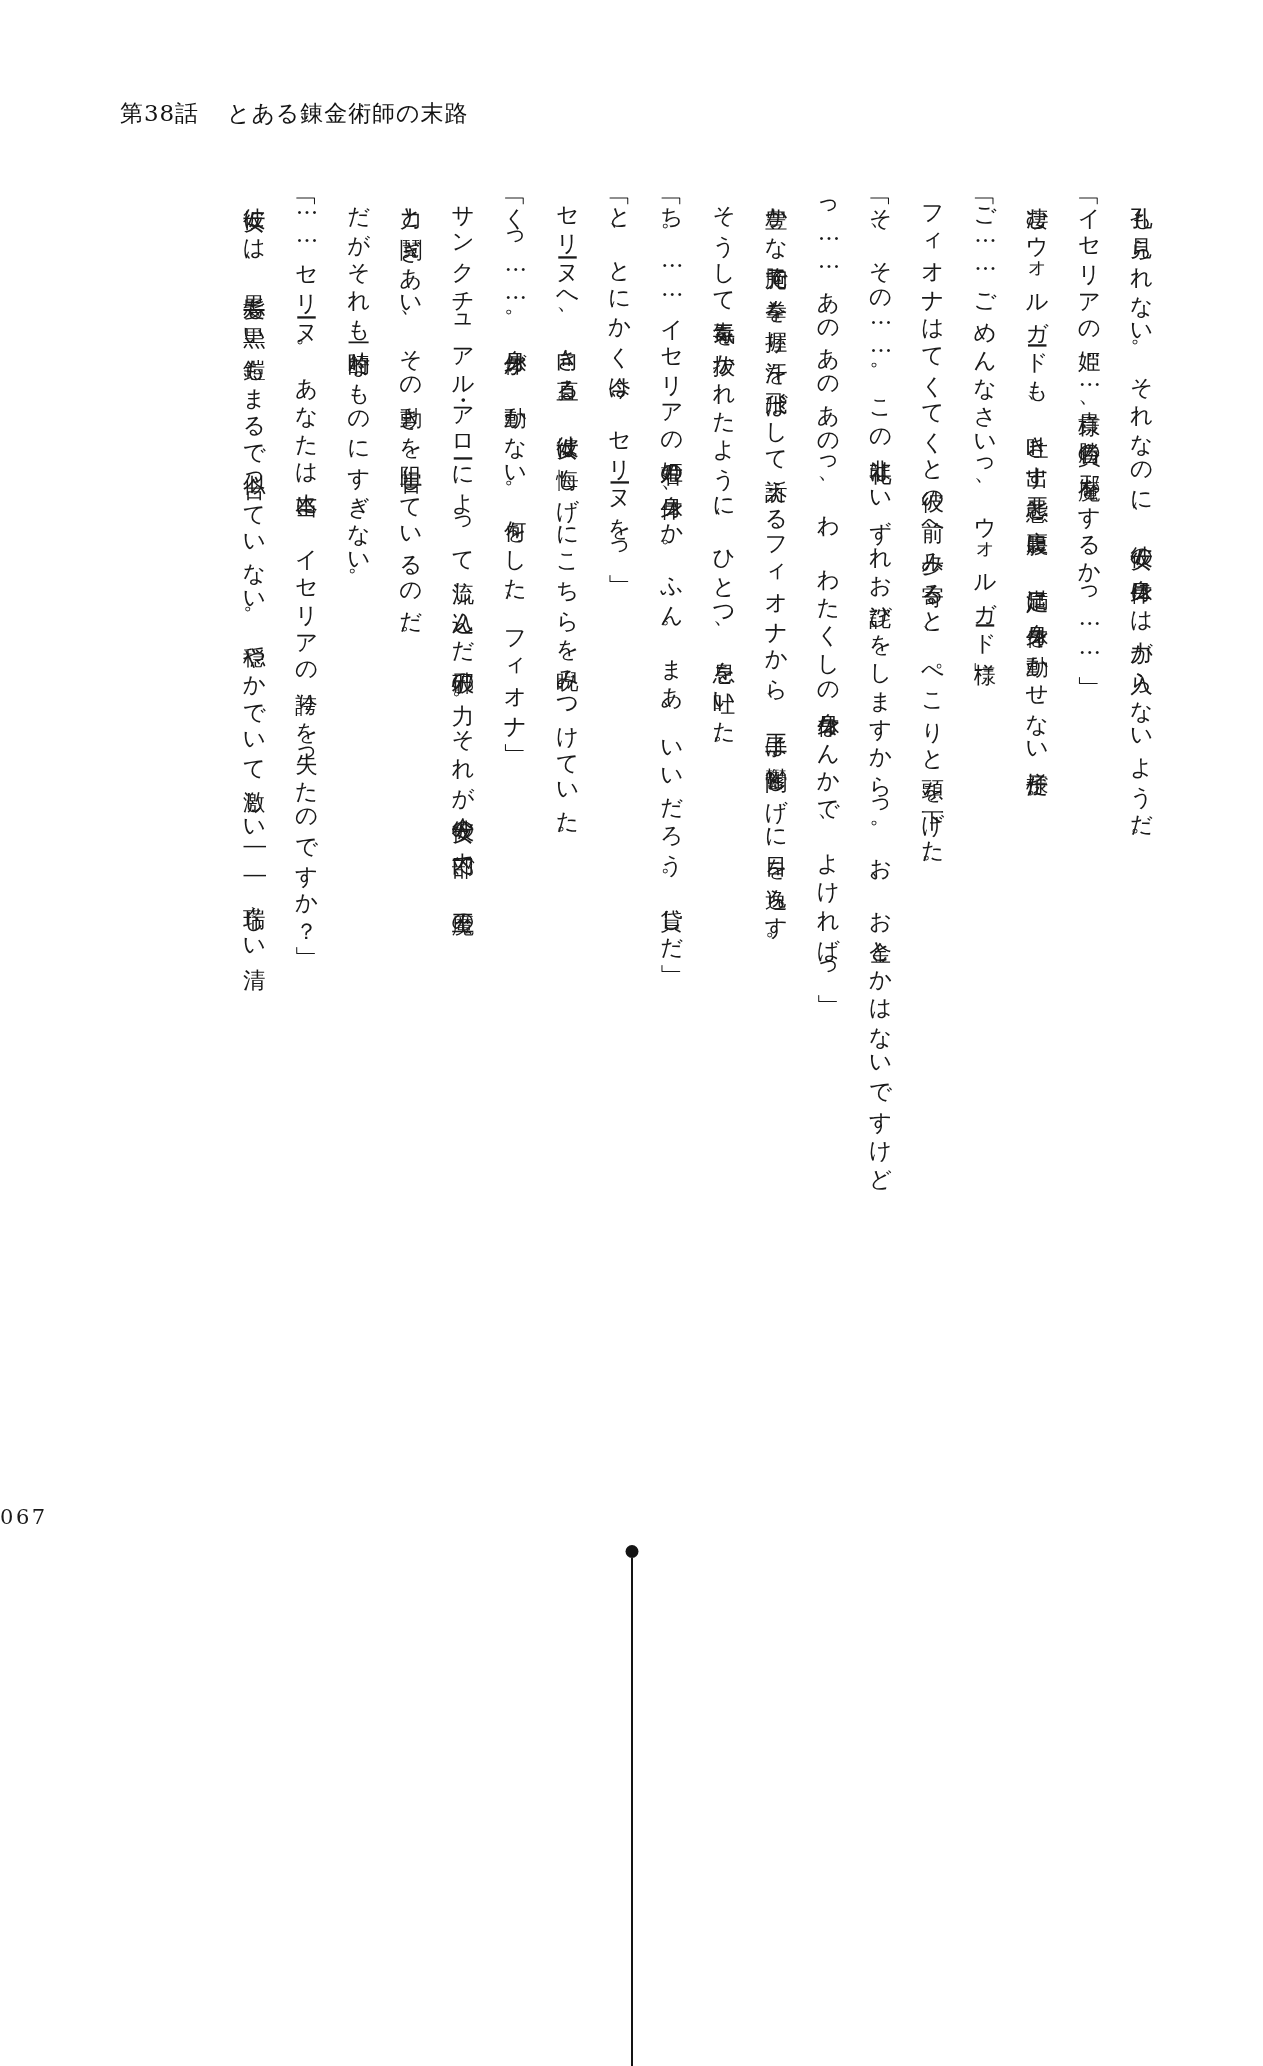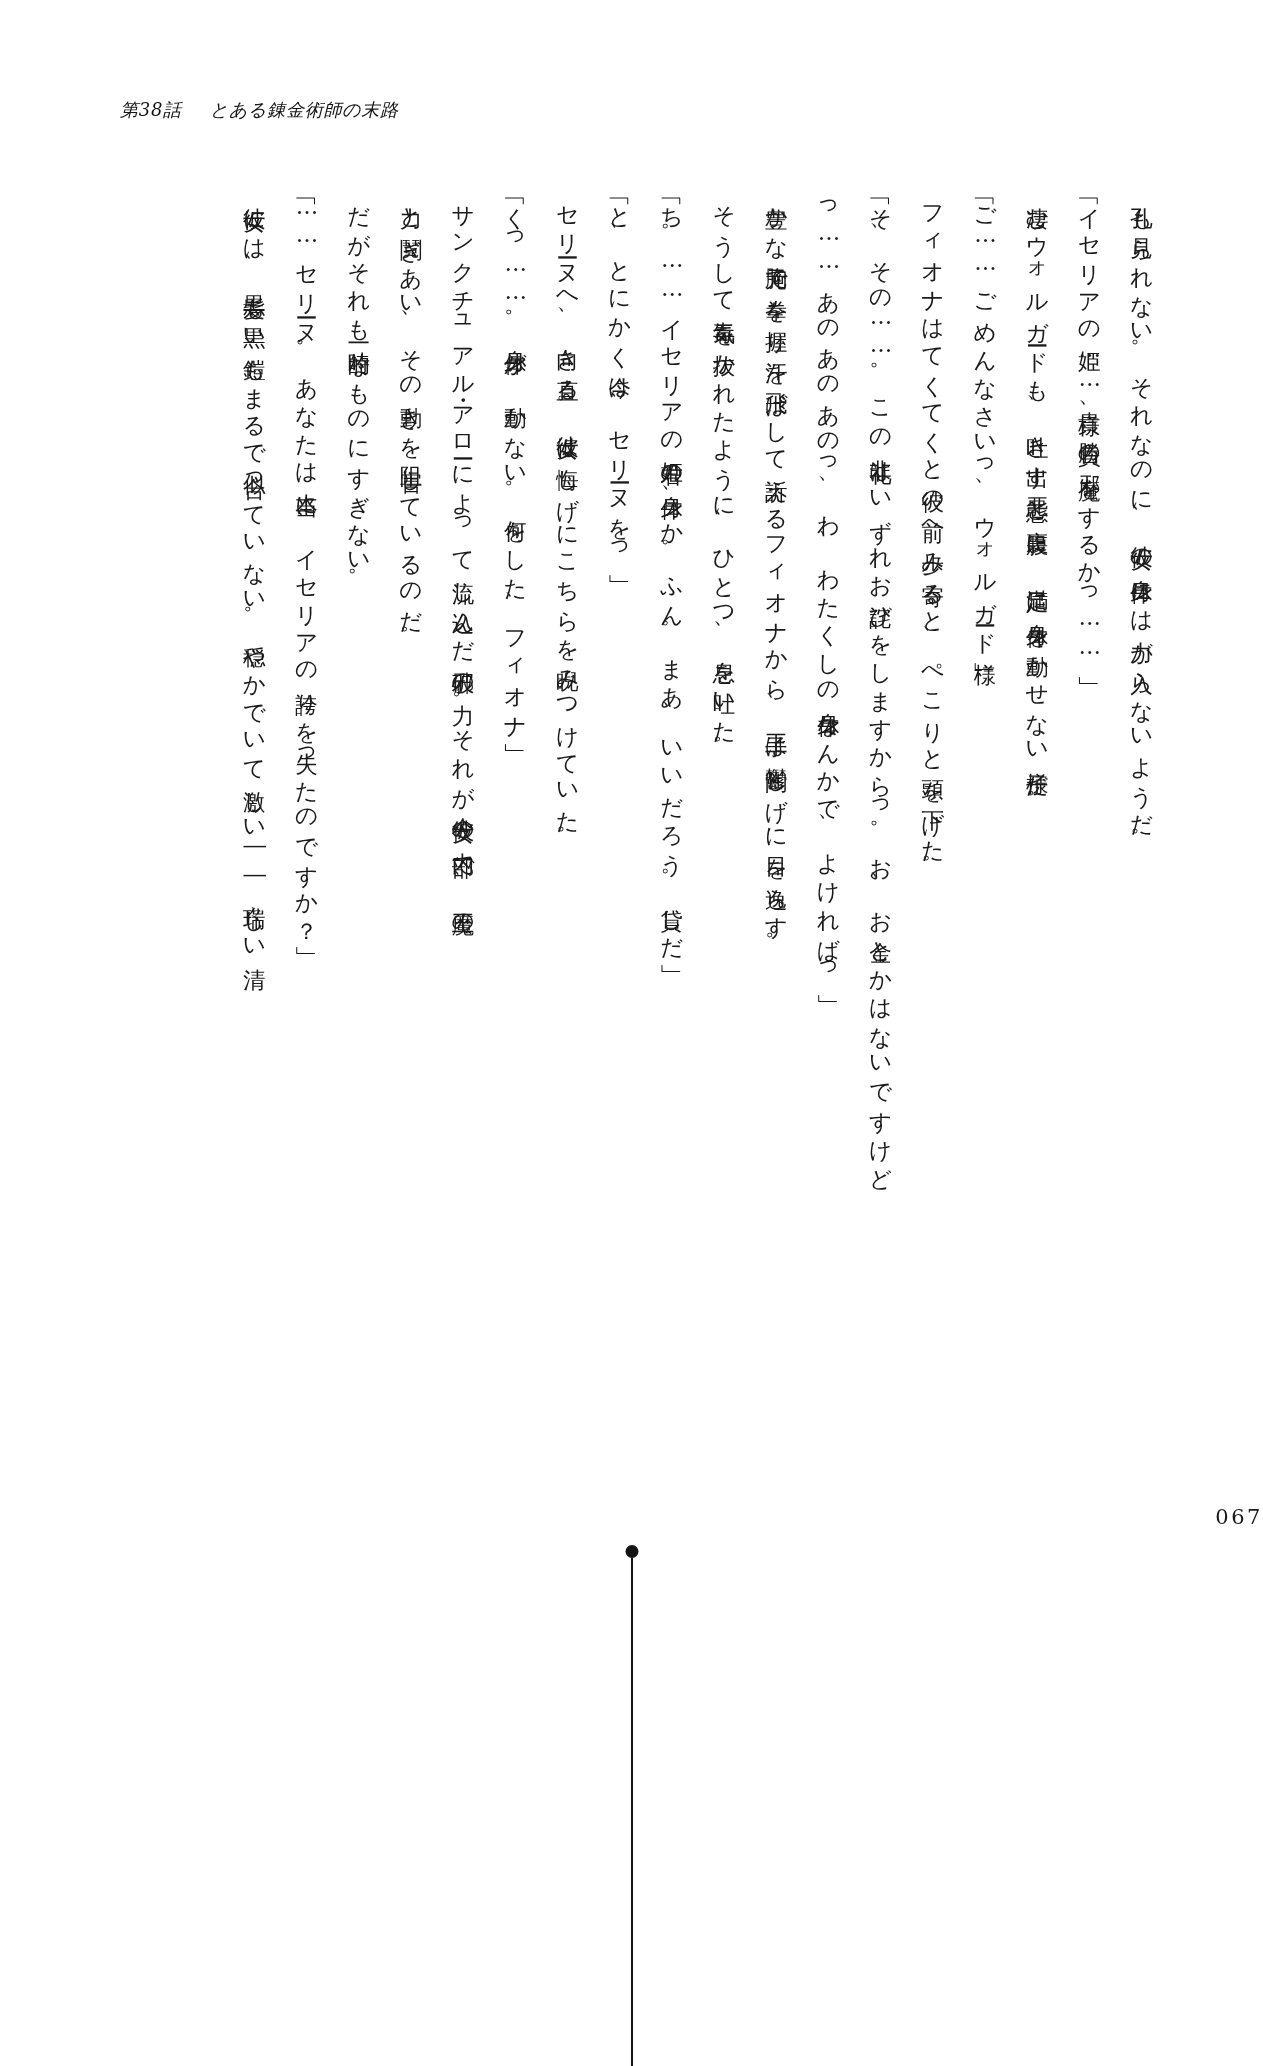--- a/index.html
+++ b/index.html
@@ -14,25 +14,24 @@
     font-family: "DejaVu Serif", "Liberation Serif", serif;
     color: #1a1a1a;
     overflow: hidden;
   }
 
   
   .chapter-header {
     position: absolute;
     top: 98px;
     left: 120px;
-    font-size: 18px;
+    font-size: 23px;
     letter-spacing: 0.04em;
     color: #141414;
     white-space: nowrap;
-    font-style: italic;
   }
   .chapter-header .chap-num {
     margin-right: 28px;
   }
 
   
   .page-body {
     position: absolute;
     top: 190px;
     left: 95px;
@@ -52,21 +51,21 @@
     padding: 0;
     text-indent: 0;
   }
 
   
   .page-number {
     position: absolute;
     top: 1505px;
     left: 0;
     width: 100%;
-    text-align: right;
+    text-align: left;
     font-size: 21px;
     letter-spacing: 0.12em;
     color: #1a1a1a;
   }
   .footer-mark {
     position: absolute;
     top: 1545px;
     left: 50%;
     transform: translateX(-50%);
     width: 13px;

